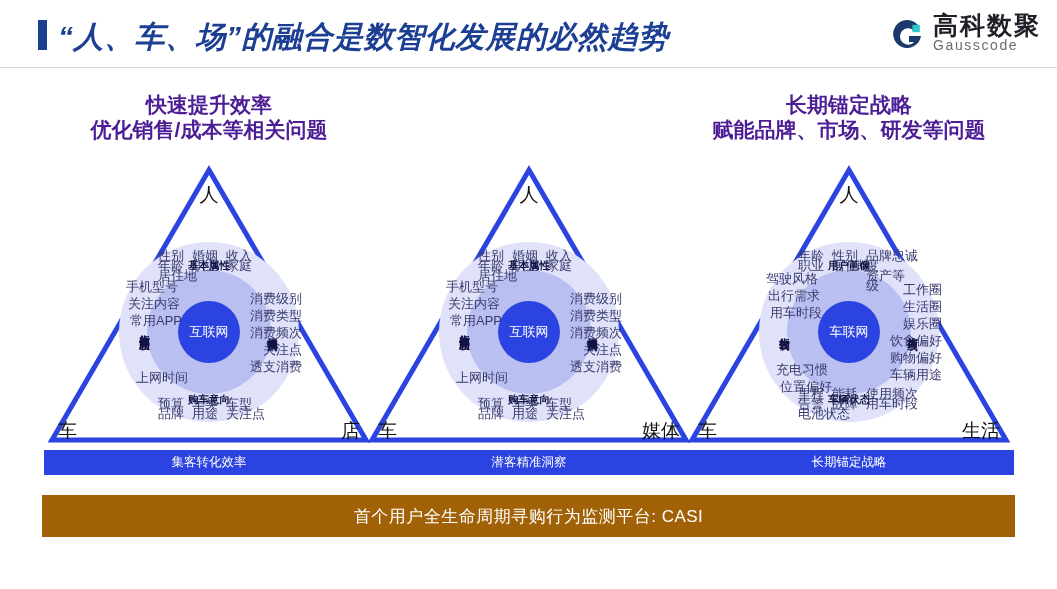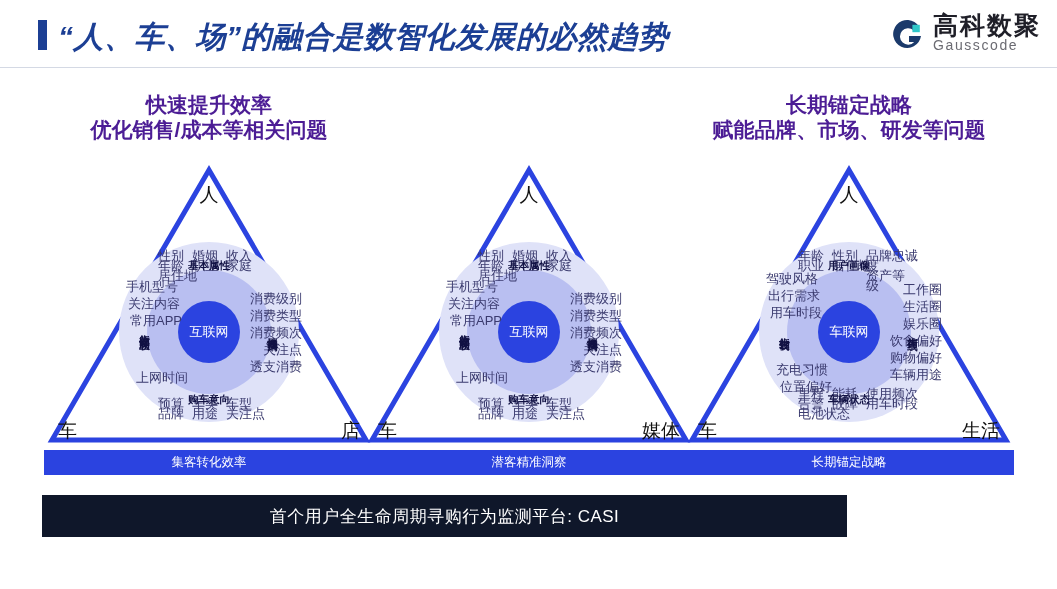--- a/index.html
+++ b/index.html
@@ -247,23 +247,23 @@
     display: flex;
     align-items: center;
     justify-content: center;
   }
 
   
   .footer-banner {
     position: absolute;
     left: 42px;
     top: 495px;
-    width: 805px;
+    width: 973px;
     height: 42px;
-    background: #0f172a;
+    background: #a16207;
     color: #ffffff;
     font-size: 17px;
     display: flex;
     align-items: center;
     justify-content: center;
     letter-spacing: 0.5px;
   }
 </style>
 </head>
 <body>

